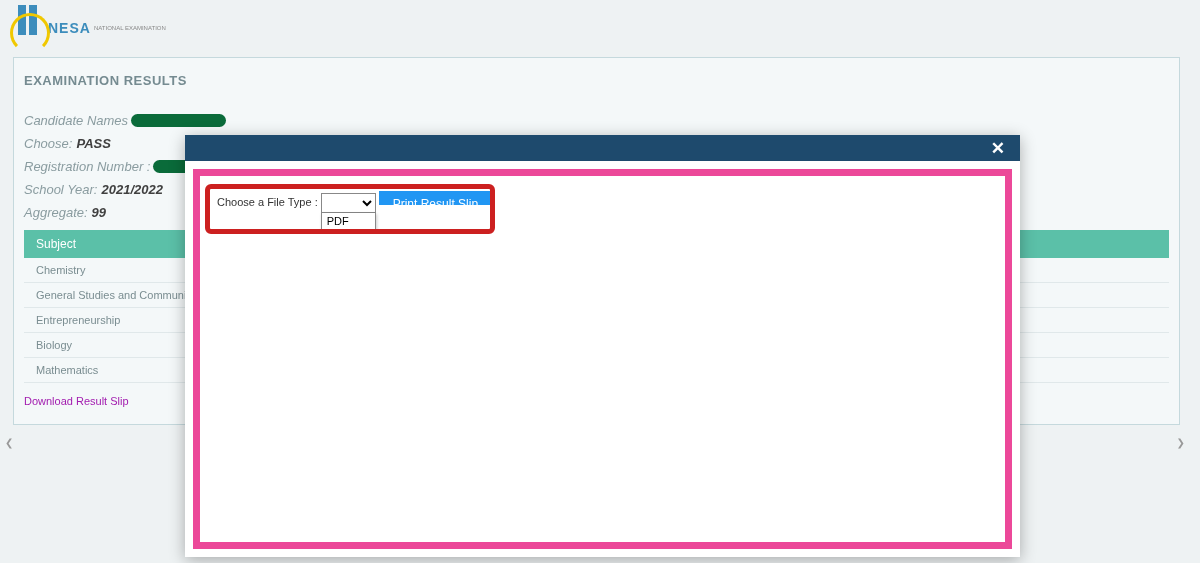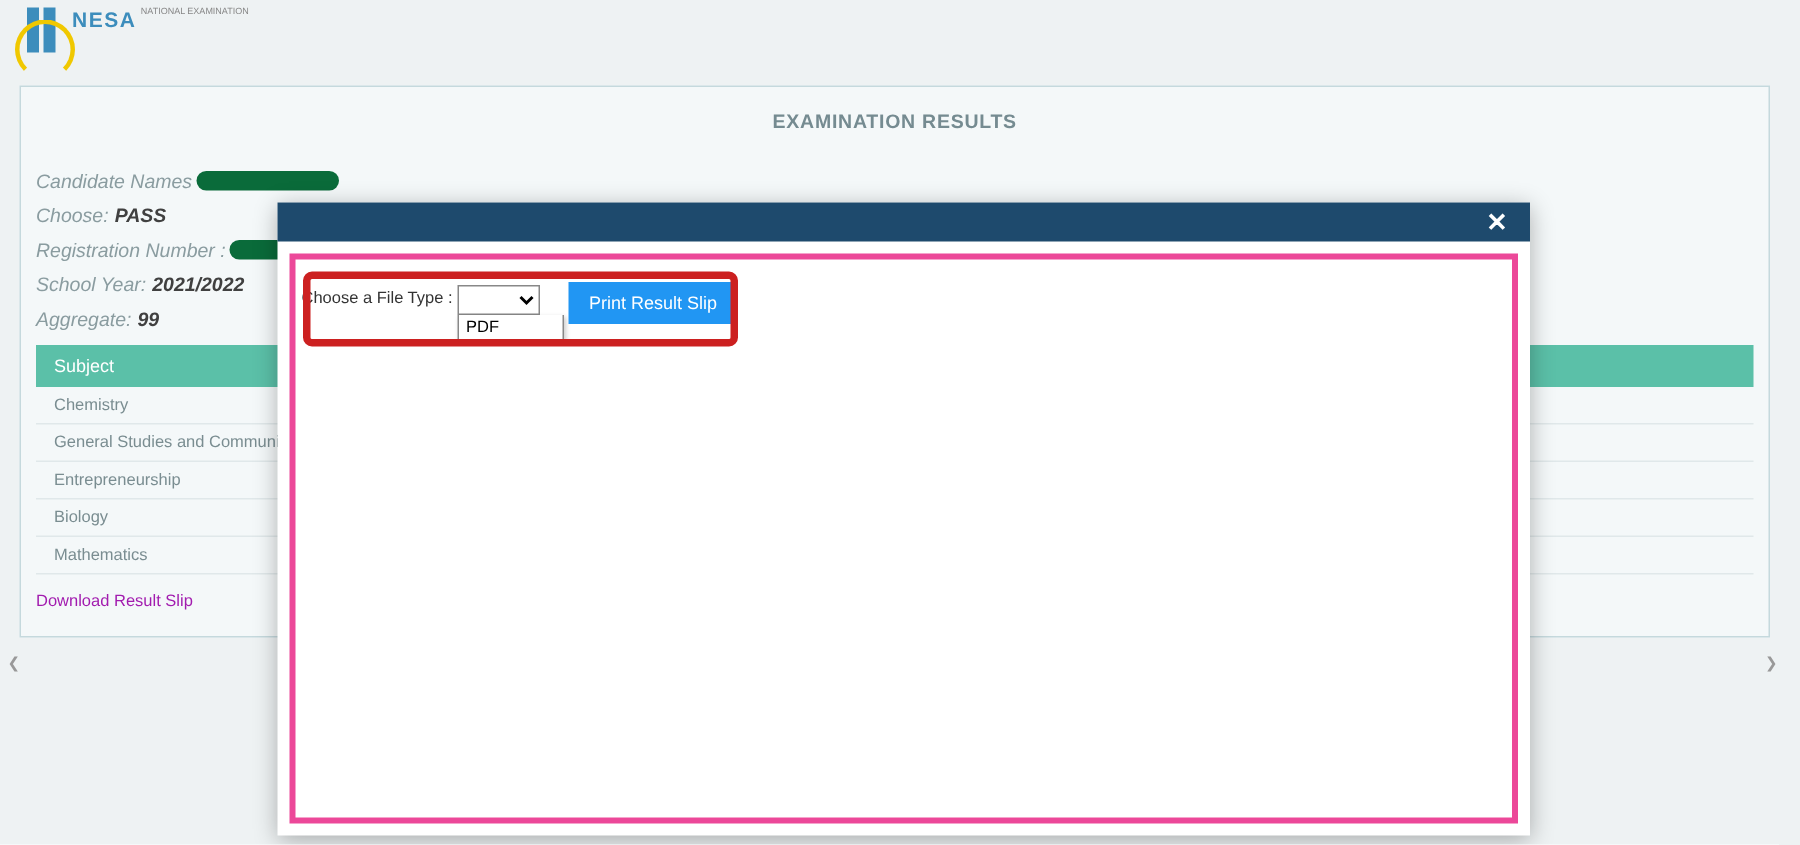--- a/index.html
+++ b/index.html
@@ -15,21 +15,21 @@
       height: 563px;
       overflow: hidden;
       position: relative;
     }
     
     .logo-area {
       position: absolute;
       top: 5px;
       left: 10px;
       display: flex;
-      align-items: flex-start;
+      align-items: center;
     }
     
     .logo-icon {
       width: 40px;
       height: 45px;
       position: relative;
     }
     
     .logo-bars {
       display: flex;
@@ -75,21 +75,20 @@
       top: 57px;
       left: 13px;
       right: 20px;
       border: 1px solid #c5d9dd;
       background: #f4f8f9;
       padding: 15px 10px;
       min-height: 348px;
     }
     
     .panel-title {
-      text-align: center;
       color: #758b91;
       font-size: 13px;
       font-weight: bold;
       margin-bottom: 25px;
       letter-spacing: 0.5px;
     }
     
     .info-row {
       color: #8a9ca0;
       font-size: 13px;
@@ -166,24 +165,24 @@
       position: absolute;
       right: 15px;
       top: 3px;
       color: #fff;
       font-size: 17px;
       cursor: pointer;
       font-weight: bold;
     }
     
     .modal-body {
-      border: 4px solid #ec4899;
+      border: 7px solid #ec4899;
       margin: 8px;
       min-height: 380px;
-      padding: 15px 0;
+      padding: 15px 13px;
       position: relative;
     }
     
     .highlight-box {
       position: absolute;
       top: 8px;
       left: 5px;
       width: 290px;
       height: 50px;
       border: 5px solid #cc2020;
@@ -214,35 +213,35 @@
       width: 55px;
       height: 20px;
       border: 1px solid #888;
       font-size: 11px;
       background: #fff;
     }
     
     .dropdown-option {
       border: 1px solid #888;
       border-top: none;
-      width: 71px;
+      width: 55px;
       padding: 2px 5px;
       font-size: 11px;
       background: #fff;
       box-shadow: 1px 1px 3px rgba(0,0,0,0.2);
     }
     
     .print-btn {
       background: #2196f3;
       color: #fff;
       border: none;
       padding: 6px 14px;
       font-size: 12px;
       cursor: pointer;
-      height: 28px;
+      height: 14px;
       margin-top: -2px;
     }
     
     .scroll-left, .scroll-right {
       position: absolute;
       bottom: 115px;
       color: #999;
       font-size: 10px;
     }
     

